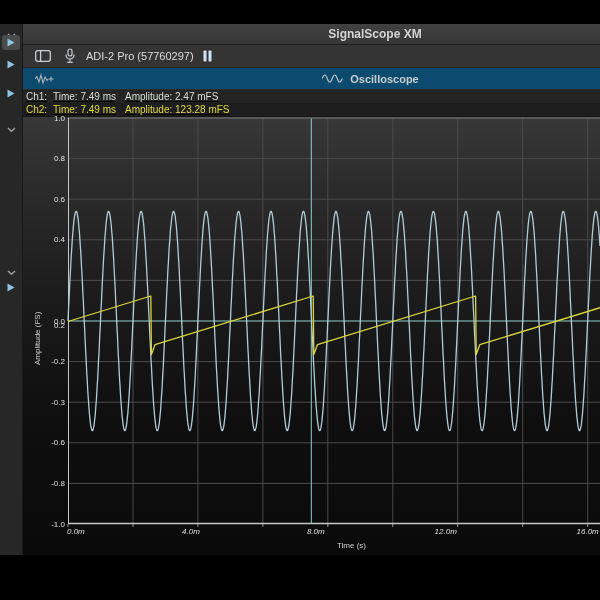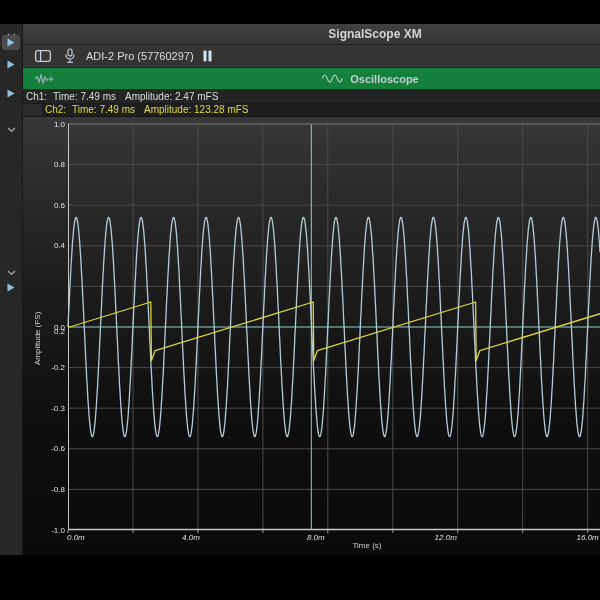--- a/index.html
+++ b/index.html
@@ -18,43 +18,43 @@
   .titlebar{height:20px;flex:none;background:linear-gradient(#414141,#373737);
     border-bottom:1px solid #1e1e1e;position:relative;}
   .title-text{position:absolute;left:352px;top:3px;transform:translateX(-50%);
     font-size:12px;font-weight:bold;color:#d4d4d4;white-space:nowrap;}
   .toolbar{height:22px;flex:none;background:#343434;border-bottom:1px solid #262626;
     display:flex;align-items:center;padding-left:12px;gap:0;}
   .tb-icon{display:flex;align-items:center;justify-content:center;}
   .device-label{font-size:11px;color:#dcdcdc;margin-left:10px;white-space:nowrap;}
   .pause-btn{margin-left:9px;}
   .mic-btn{margin-left:13px;}
-  .subheader{height:21px;flex:none;background:#15803d;border-bottom:1px solid #2a2a2a;
+  .subheader{height:21px;flex:none;background:#0c4a6e;border-bottom:1px solid #2a2a2a;
     position:relative;display:flex;align-items:center;padding-left:12px;}
   .osc-group{position:absolute;left:347px;top:0;height:21px;transform:translateX(-50%);
     display:flex;align-items:center;gap:7px;}
   .osc-title{font-size:11px;font-weight:bold;color:#c8ccce;white-space:nowrap;}
-  .readouts{flex:none;border-bottom:1px solid #151515;}
+  .readouts{flex:none;border-bottom:1px solid #151515;text-decoration:underline;}
   .readout-row{height:13px;line-height:13px;font-size:10px;white-space:nowrap;
     display:flex;padding-left:3px;}
   .readout-row.r0{background:#242424;border-bottom:1px solid #1a1a1a;}
   .readout-row.r1{background:#1e1e1e;height:12px;line-height:12px;}
   .ro-ch{width:27px;flex:none;}
   .ro-time{width:72px;flex:none;}
   
   .plot-region{flex:1;position:relative;
     background:linear-gradient(180deg,#383838 0%,#2c2c2c 15%,#1b1b1b 42%,#0f0f0f 68%,#0a0a0a 100%);}
   .ylabel{position:absolute;left:10px;top:248px;font-size:8px;color:#d0d0d0;
     white-space:nowrap;transform-origin:0 0;transform:rotate(-90deg);}
-  .plot-wrap{position:absolute;left:45px;top:7px;width:532px;height:406px;}
+  .plot-wrap{position:absolute;left:45px;top:1px;width:532px;height:406px;}
   .plot-wrap svg{position:absolute;left:0;top:0;overflow:visible;}
   .ytick{position:absolute;left:-27px;width:24px;text-align:right;font-size:8px;color:#e0e0e0;}
   .xtick{position:absolute;top:409px;width:28px;text-align:center;font-size:8px;color:#e0e0e0;white-space:nowrap;font-style:italic;}
   .xtick.first{text-align:left;}
-  .xlabel{position:absolute;left:314px;top:424px;width:60px;text-align:center;
+  .xlabel{position:absolute;left:314px;top:424px;width:60px;text-align:left;
     font-size:8px;color:#d0d0d0;white-space:nowrap;}
 </style>
 </head>
 <body>
 
 <div class="desktop">
   <div class="window">
 
     <div class="sidebar">
         <div class="sb-item si-0">
@@ -140,21 +140,21 @@
           <span class="osc-title">Oscilloscope</span>
         </div>
       </div>
 
       <div class="readouts">
         <div class="readout-row r0" style="color: rgb(214, 222, 214);">
           <span class="ro-ch">Ch1:</span>
           <span class="ro-time">Time: 7.49 ms</span>
           <span class="ro-amp">Amplitude: 2.47 mFS</span>
         </div>
-        <div class="readout-row r1" style="color: rgb(224, 218, 62); margin-left: 19px;">
+        <div class="readout-row r1" style="color: rgb(224, 218, 62);">
           <span class="ro-ch">Ch2:</span>
           <span class="ro-time">Time: 7.49 ms</span>
           <span class="ro-amp">Amplitude: 123.28 mFS</span>
         </div>
       </div>
 
       <div class="plot-region">
         <span class="ylabel">Amplitude (FS)</span>
         <div class="plot-wrap">
             <svg width="532" height="410" viewBox="0 0 532 410">

